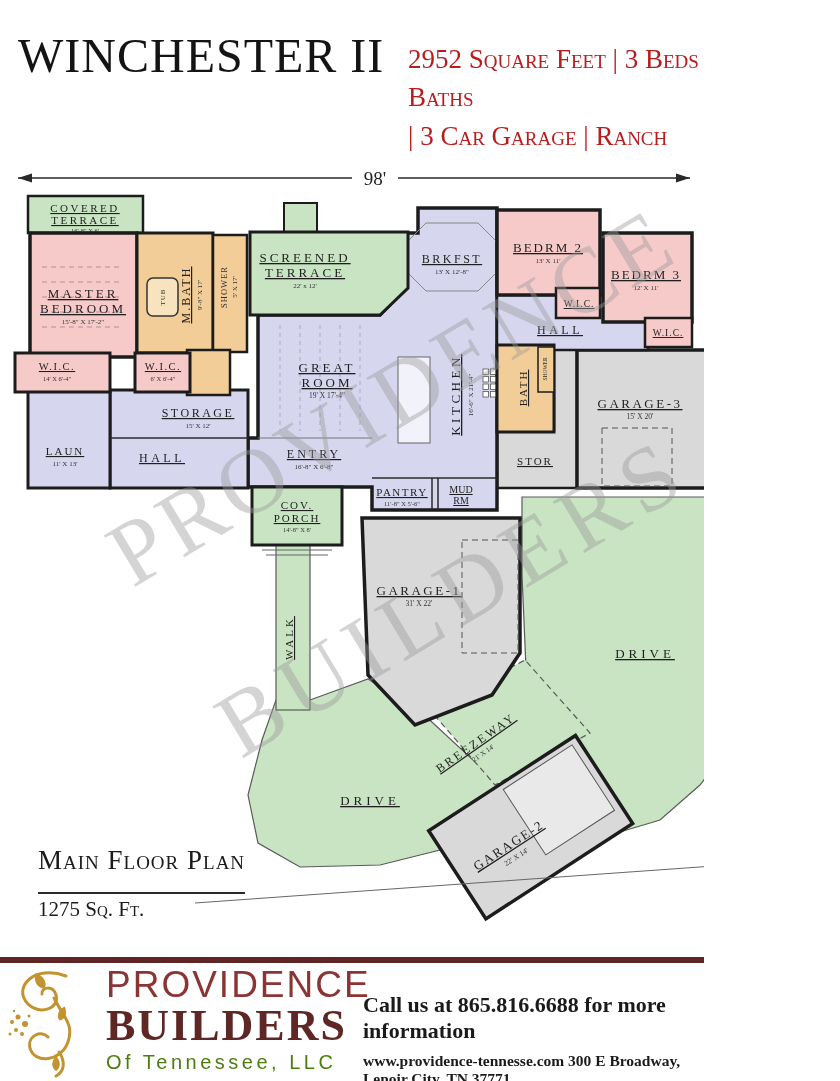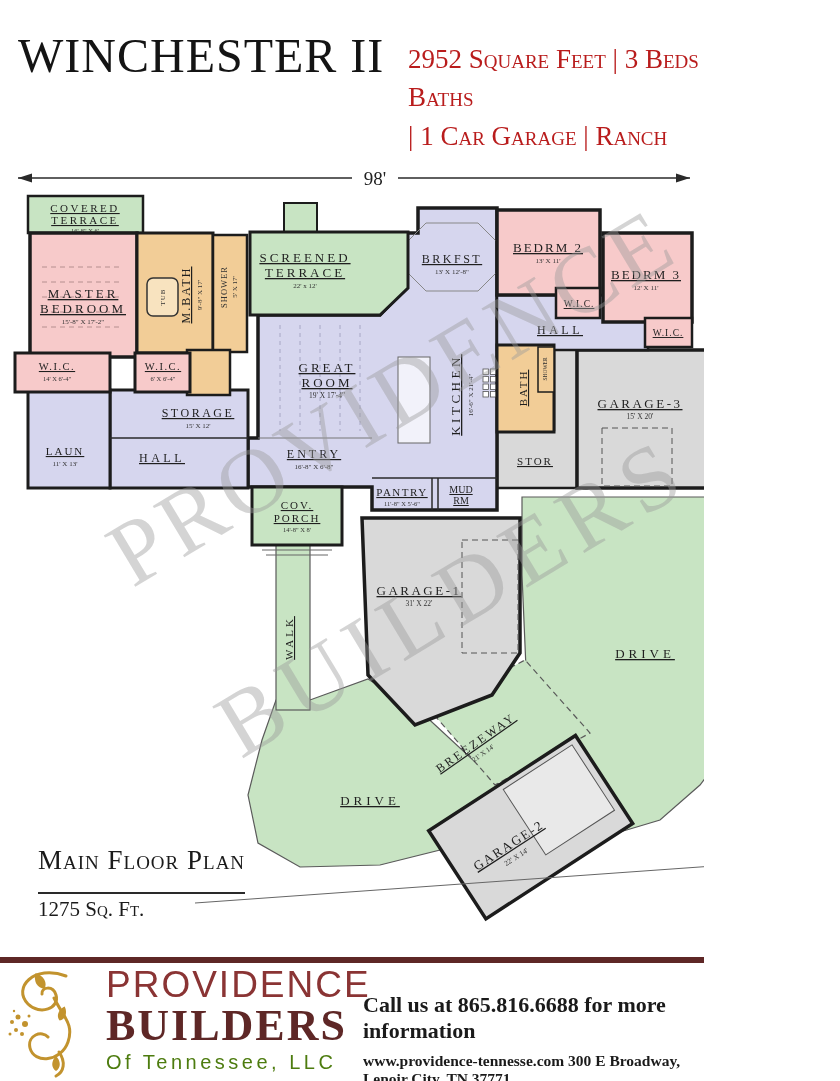--- a/index.html
+++ b/index.html
@@ -32,21 +32,21 @@
   .wm{text-anchor:middle;fill:#9a9a9a;font-family:"Liberation Serif",serif;}
 </style>
 </head>
 <body>
 
 <div class="page">
 
   <div class="title">WINCHESTER II</div>
   <div class="specs">
     <div>2952 Square Feet | 3 Beds | 2 Full Baths</div>
-    <div>| 1 Car Garage | Ranch</div>
+    <div>| 3 Car Garage | Ranch</div>
   </div>
 
   <svg width="840" height="802" viewBox="0 0 840 802" style="position:absolute;left:0;top:155px;">
 
     <g stroke="#5a5a5a" stroke-width="1.2">
       <polygon points="522,342 715,342 762,360 790,395 792,450 770,520 738,580 700,630 660,665 610,680 560,675 540,640 528,560 522,420" fill="#c8e4c3"></polygon>
       <polygon points="276,545 310,545 368,524 420,556 500,630 460,690 380,710 300,712 258,688 248,640 262,585" fill="#c8e4c3"></polygon>
       <rect x="276" y="390" width="34" height="165" fill="#c8e4c3"></rect>
       <polygon points="430,555 525,505 590,578 495,630" stroke-dasharray="6,4" fill="#c8e4c3"></polygon>
     </g>

